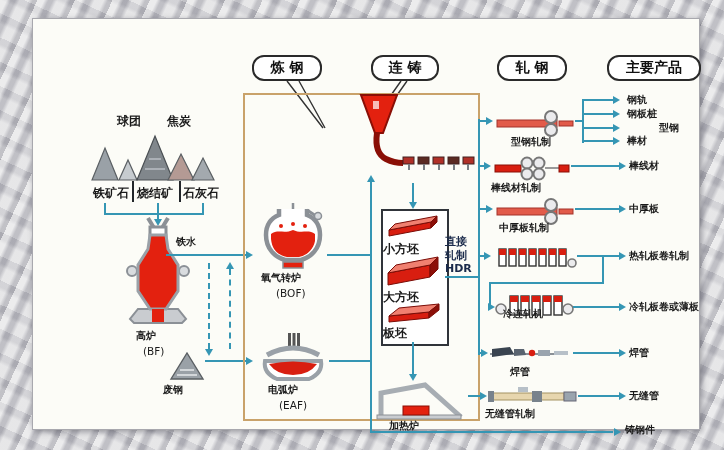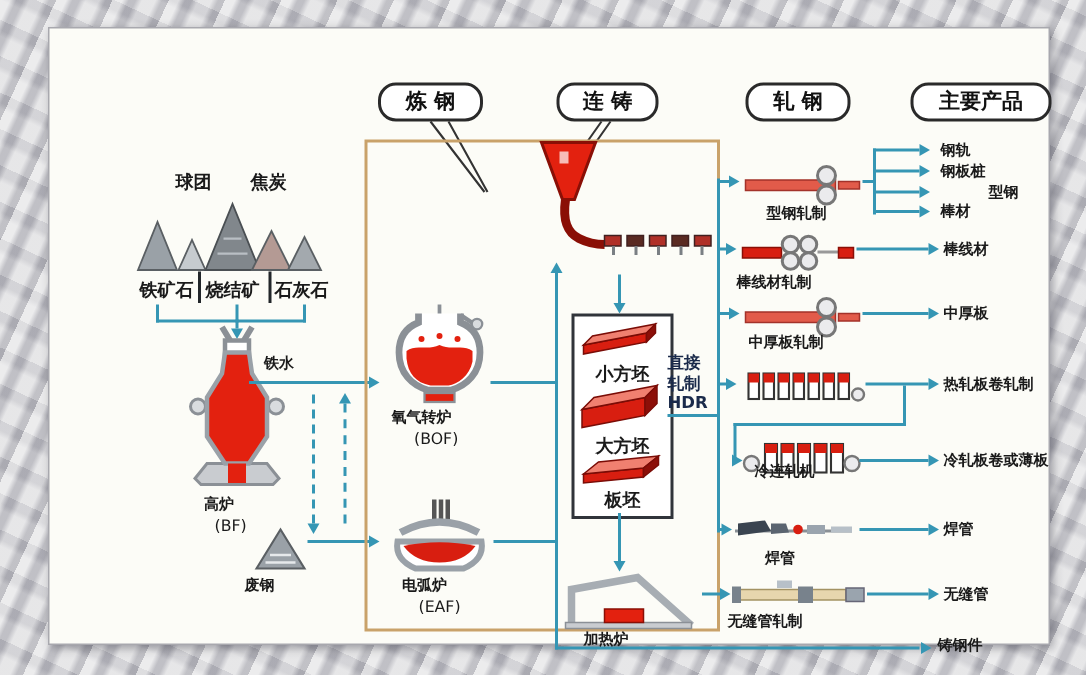--- a/index.html
+++ b/index.html
@@ -25,21 +25,21 @@
   .vl{position:absolute;width:2px;background:#3596b4}
   .dv{position:absolute;width:0;border-left:2px dashed #3596b4}
   .blk{position:absolute;width:2px;background:#22262a}
   .ar{position:absolute;width:0;height:0;border-top:4px solid transparent;border-bottom:4px solid transparent;border-left:7px solid #3596b4}
   .ad{position:absolute;width:0;height:0;border-left:4px solid transparent;border-right:4px solid transparent;border-top:7px solid #3596b4}
   .au{position:absolute;width:0;height:0;border-left:4px solid transparent;border-right:4px solid transparent;border-bottom:7px solid #3596b4}
   .tanbox{position:absolute;border:2px solid #c9a26a}
   .bbox{position:absolute;border:2px solid #30343a;background:#fff}
   svg{position:absolute;overflow:visible}
   .hdr{position:absolute;font-size:11px;line-height:13.5px;font-weight:bold;color:#1a2a4a;text-align:left}
-  .cbl{text-align:center;left:0;width:100%}
+  .cbl{text-align:left;left:0;width:100%}
 </style>
 </head>
 <body>
 
 <div id="panel">
 
   <div class="pill" style="left:219px;top:36px;width:66px">
       <span>炼 钢</span>
     </div>
   <div class="pill" style="left:338px;top:36px;width:64px">

